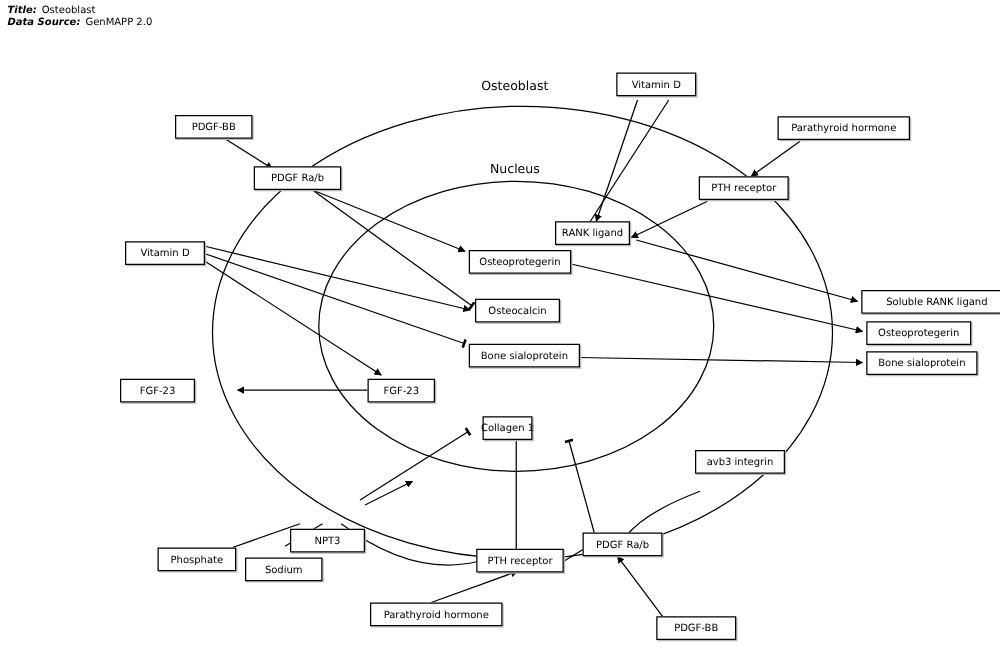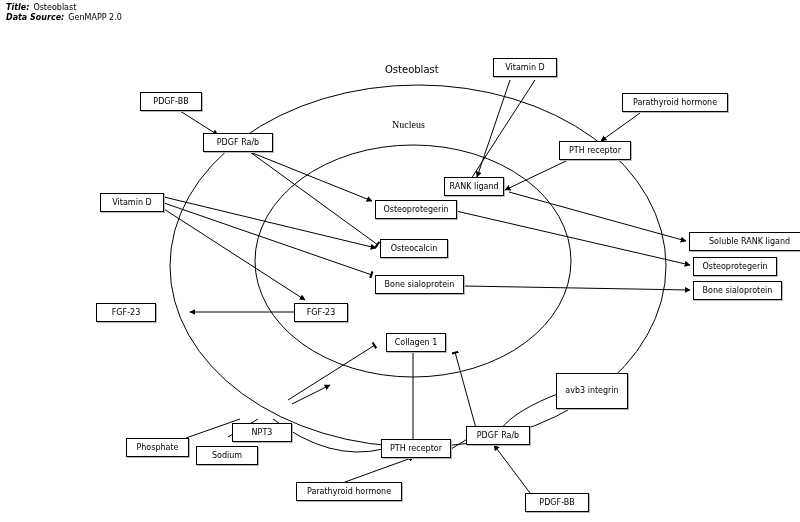--- a/index.html
+++ b/index.html
@@ -106,38 +106,38 @@
     <path d="M 399 341 L 427 341" stroke-width="2.2"></path>
     <path d="M 477 432 L 455 352" marker-end="url(#tbar)"></path>
     <path d="M 451 449 L 469 438"></path>
     <path d="M 560 393 Q 515 410 500 430"></path>
     <path d="M 345 482 L 414 457" marker-end="url(#arrow)"></path>
     <path d="M 530 493 L 494 445" marker-end="url(#arrow)"></path>
   </g>
 </svg>
 
 <div class="celllabel" style="left:385px; top:64px;">Osteoblast</div>
-<div class="celllabel" style="left:392px; top:119px;font-family:Liberation Serif, serif;">Nucleus</div>
+<div class="celllabel" style="left:392px; top:130px;">Nucleus</div>
 
 <div class="node" style="left:140px; top:92px; width:62px; height:19px;">PDGF-BB</div>
 <div class="node" style="left:203px; top:133px; width:70px; height:19px;">PDGF Ra/b</div>
 <div class="node" style="left:493px; top:58px; width:64px; height:19px;">Vitamin D</div>
 <div class="node" style="left:622px; top:93px; width:106px; height:19px;">Parathyroid hormone</div>
 <div class="node" style="left:559px; top:141px; width:72px; height:19px;">PTH receptor</div>
 <div class="node" style="left:444px; top:177px; width:60px; height:19px;">RANK ligand</div>
 <div class="node" style="left:100px; top:193px; width:64px; height:19px;">Vitamin D</div>
 <div class="node" style="left:375px; top:200px; width:82px; height:19px;">Osteoprotegerin</div>
 <div class="node" style="left:380px; top:239px; width:68px; height:19px;">Osteocalcin</div>
 <div class="node" style="left:375px; top:275px; width:89px; height:19px;">Bone sialoprotein</div>
 <div class="node" style="left:96px; top:303px; width:60px; height:19px;">FGF-23</div>
 <div class="node" style="left:294px; top:303px; width:54px; height:19px;">FGF-23</div>
 <div class="node" style="left:689px; top:232px; width:121px; height:19px;">Soluble RANK ligand</div>
 <div class="node" style="left:693px; top:257px; width:84px; height:19px;">Osteoprotegerin</div>
 <div class="node" style="left:693px; top:281px; width:89px; height:19px;">Bone sialoprotein</div>
-<div class="node" style="left:386px; top:333px; width:60px; height:19px;">Collagen 1</div>
-<div class="node" style="left:556px; top:373px; width:72px; height:36px;">avb3 integrin</div>
+<div class="node" style="left:386px; top:333px; width:40px; height:19px;">Collagen 1</div>
+<div class="node" style="left:556px; top:360px; width:72px; height:19px;">avb3 integrin</div>
 <div class="node" style="left:232px; top:423px; width:60px; height:19px;">NPT3</div>
 <div class="node" style="left:126px; top:438px; width:63px; height:19px;">Phosphate</div>
 <div class="node" style="left:196px; top:446px; width:62px; height:19px;">Sodium</div>
 <div class="node" style="left:381px; top:439px; width:70px; height:19px;">PTH receptor</div>
 <div class="node" style="left:466px; top:426px; width:64px; height:19px;">PDGF Ra/b</div>
 <div class="node" style="left:296px; top:482px; width:106px; height:19px;">Parathyroid hormone</div>
 <div class="node" style="left:525px; top:493px; width:64px; height:19px;">PDGF-BB</div>
 
 </body></html>

